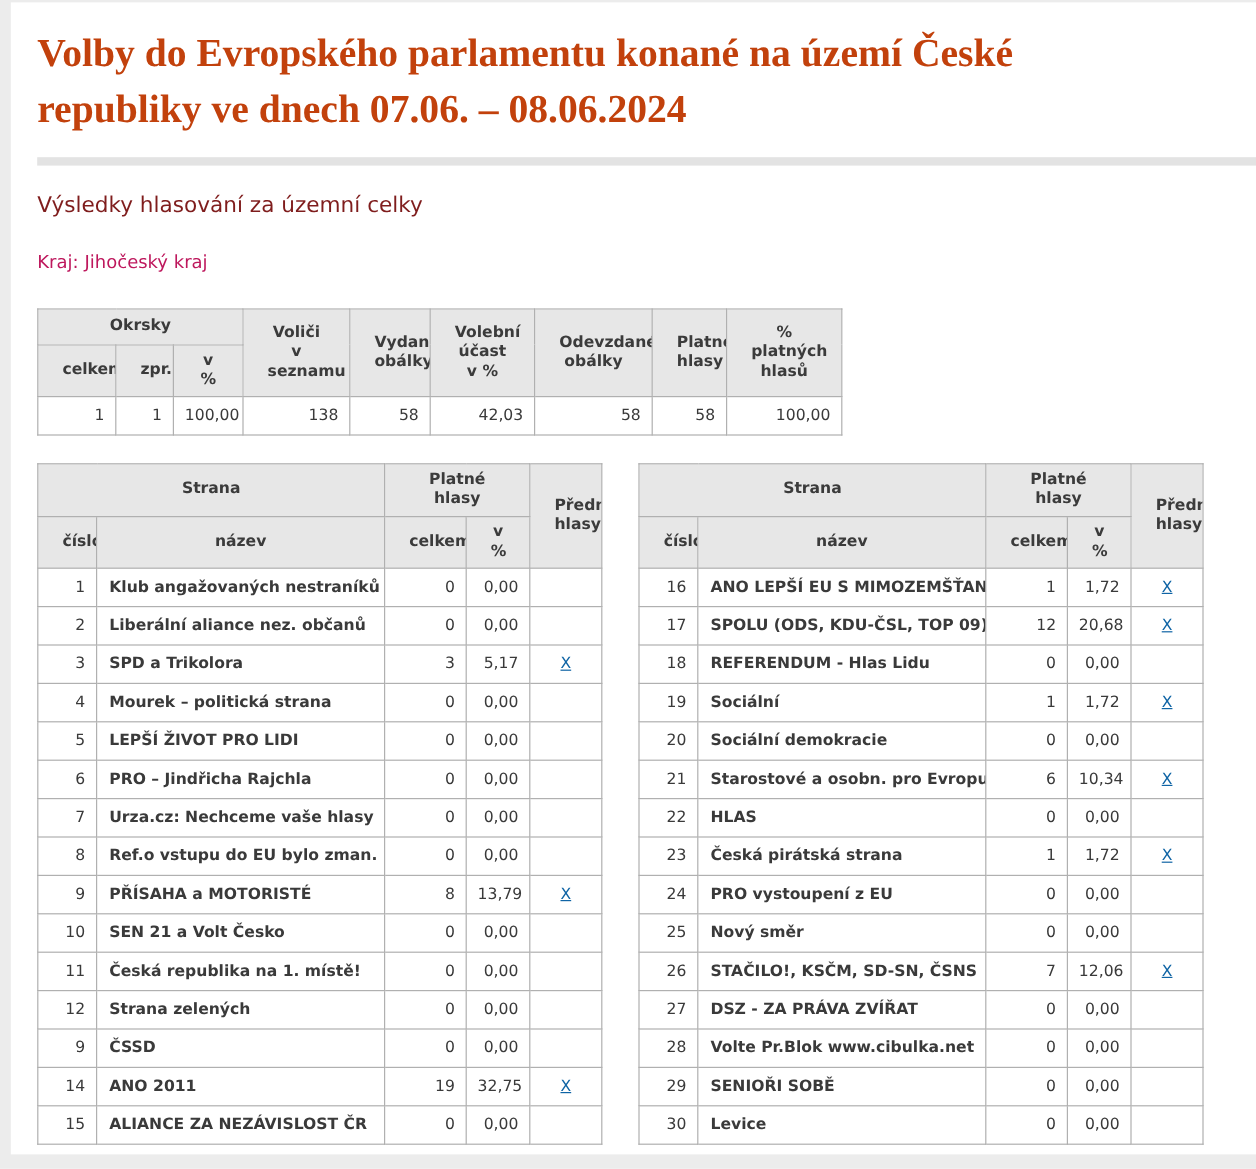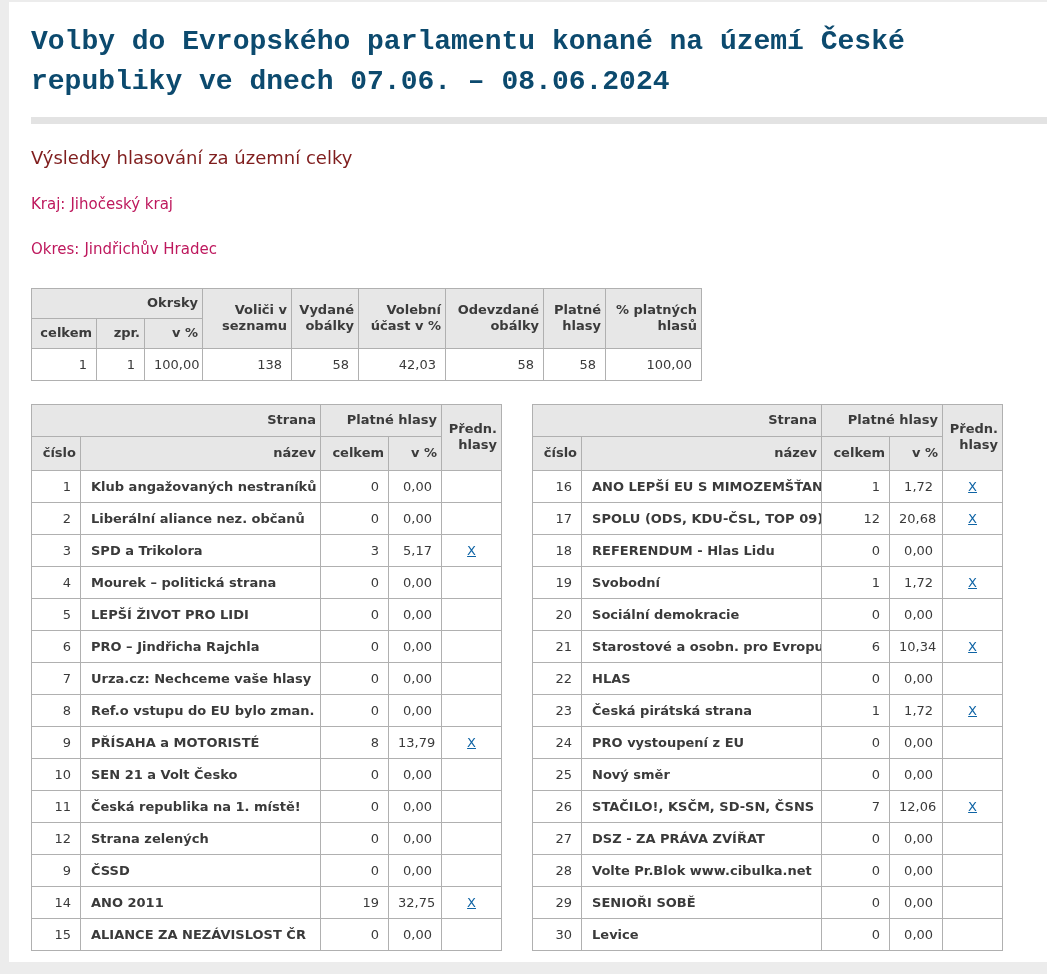--- a/index.html
+++ b/index.html
@@ -12,23 +12,23 @@
     overflow:hidden;
   }
   .page {
     position:absolute; left:9px; top:2px;
     width:1038px; height:960px;
     background:#ffffff;
     box-sizing:border-box;
     padding:10px 0 0 22px;
   }
   .title {
-    font-family:Liberation Mono, monospace;
-    color:#0c4a6e;
-    font-size:28px; font-weight:bold;
+    font-family:Liberation Serif, serif;
+    color:#c2410c;
+    font-size:33px; font-weight:bold;
     line-height:1.42;
     margin:10px 0 0 0;
     width:958px;
   }
   .divider {
     height:7px; background:#e3e3e3;
     margin-top:15px; margin-right:0;
   }
   .subtitle {
     font-size:18px; font-weight:normal; color:#7f1d1d;
@@ -37,22 +37,22 @@
   .geo { font-size:15px; color:#be185d; margin:27px 16px 0 0; }
   .geo .lbl { margin-right:5px; }
 
   table.tbl {
     border-collapse:collapse; table-layout:fixed;
     font-size:13px; color:#3a3a3a;
   }
   .tbl th, .tbl td { border:1px solid #b0b0b0; box-sizing:border-box; overflow:hidden; }
   .tbl th {
     background:#e7e7e7; color:#3b3b3b;
-    font-weight:bold; text-align:right;
-    padding:5px 4px; line-height:1.25;
+    font-weight:bold; text-align:center;
+    padding:5px 20px; line-height:1.25;
   }
   .tbl td { background:#fff; height:32px; padding:2px 9px; vertical-align:middle; }
   .tbl td.num  { text-align:right; }
   .tbl td.name { text-align:left; white-space:nowrap; padding-left:10px;font-weight:bold; }
   .tbl td.pref { text-align:center; }
 
   .summary { margin-top:30px; width:670px; }
   .summary th { height:30px; }
 
   .party-tables { margin-top:23px; display:flex; gap:30px; }
@@ -71,21 +71,20 @@
 <div class="page">
 
   <h1 class="title">Volby do Evropského parlamentu konané na území České republiky ve dnech 07.06. – 08.06.2024</h1>
 
   <div class="divider"></div>
 
   <h2 class="subtitle">Výsledky hlasování za územní celky</h2>
 
   <p class="geo"><span class="lbl">Kraj:</span><span>Jihočeský kraj</span></p>
 
-  <p class="geo"><span class="lbl">Okres:</span><span>Jindřichův Hradec</span></p>
 
 
   <table class="tbl summary">
     <colgroup>
       <col style="width:65px">
         <col style="width:48px">
         <col style="width:58px">
       <col style="width:89px">
         <col style="width:67px">
         <col style="width:87px">
@@ -347,21 +346,21 @@
     <td class="name">REFERENDUM - Hlas Lidu</td>
     <td class="num">0</td>
     <td class="num">0,00</td>
     <td class="pref">
       
     </td>
   </tr>
 
   <tr>
     <td class="num">19</td>
-    <td class="name">Svobodní</td>
+    <td class="name">Sociální</td>
     <td class="num">1</td>
     <td class="num">1,72</td>
     <td class="pref">
       <a href="#" class="pref-link">X</a>
     </td>
   </tr>
 
   <tr>
     <td class="num">20</td>
     <td class="name">Sociální demokracie</td>

